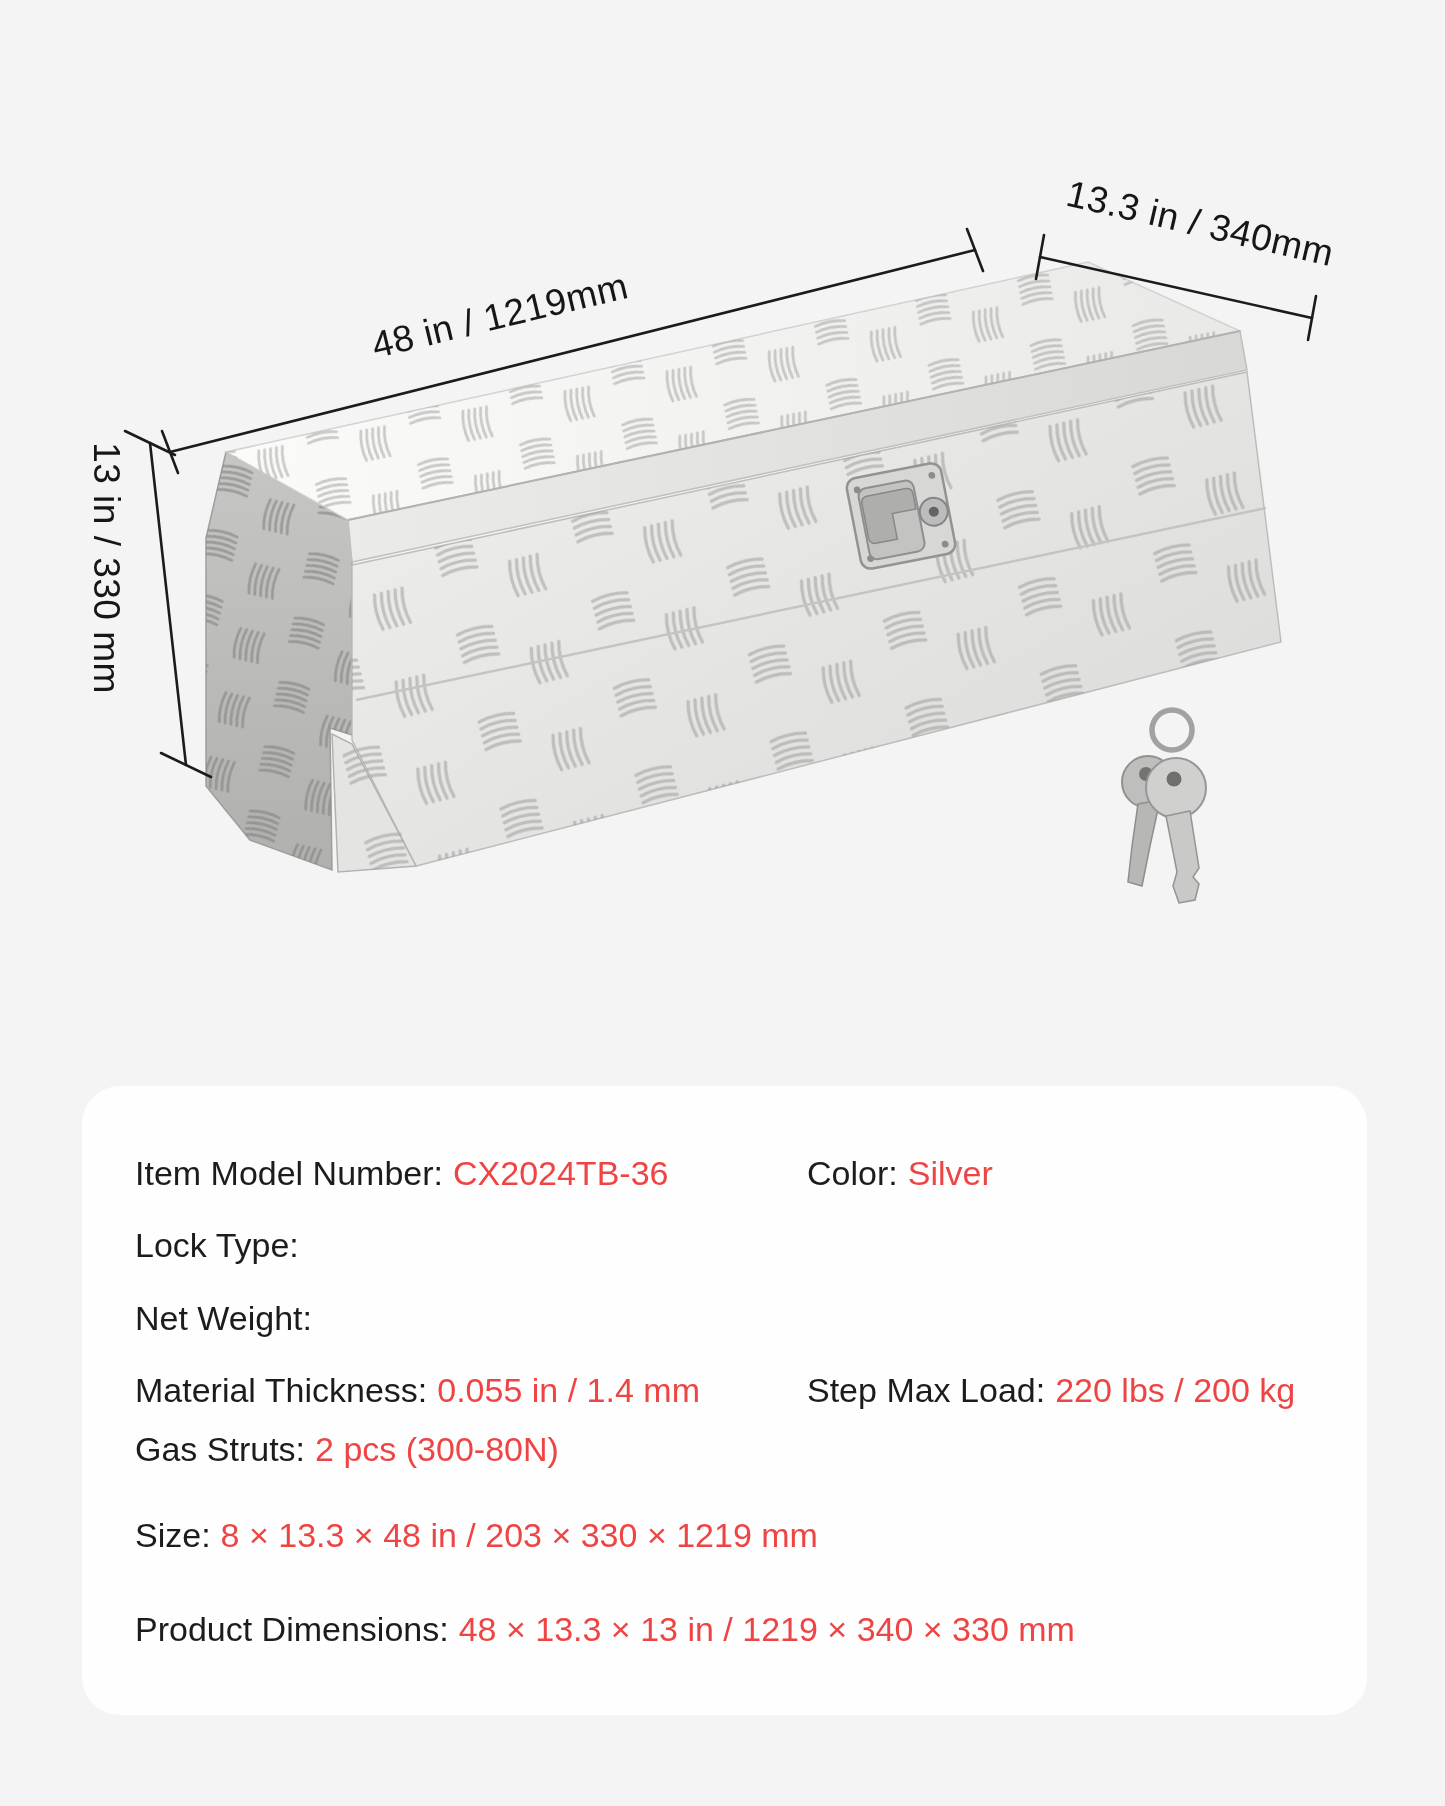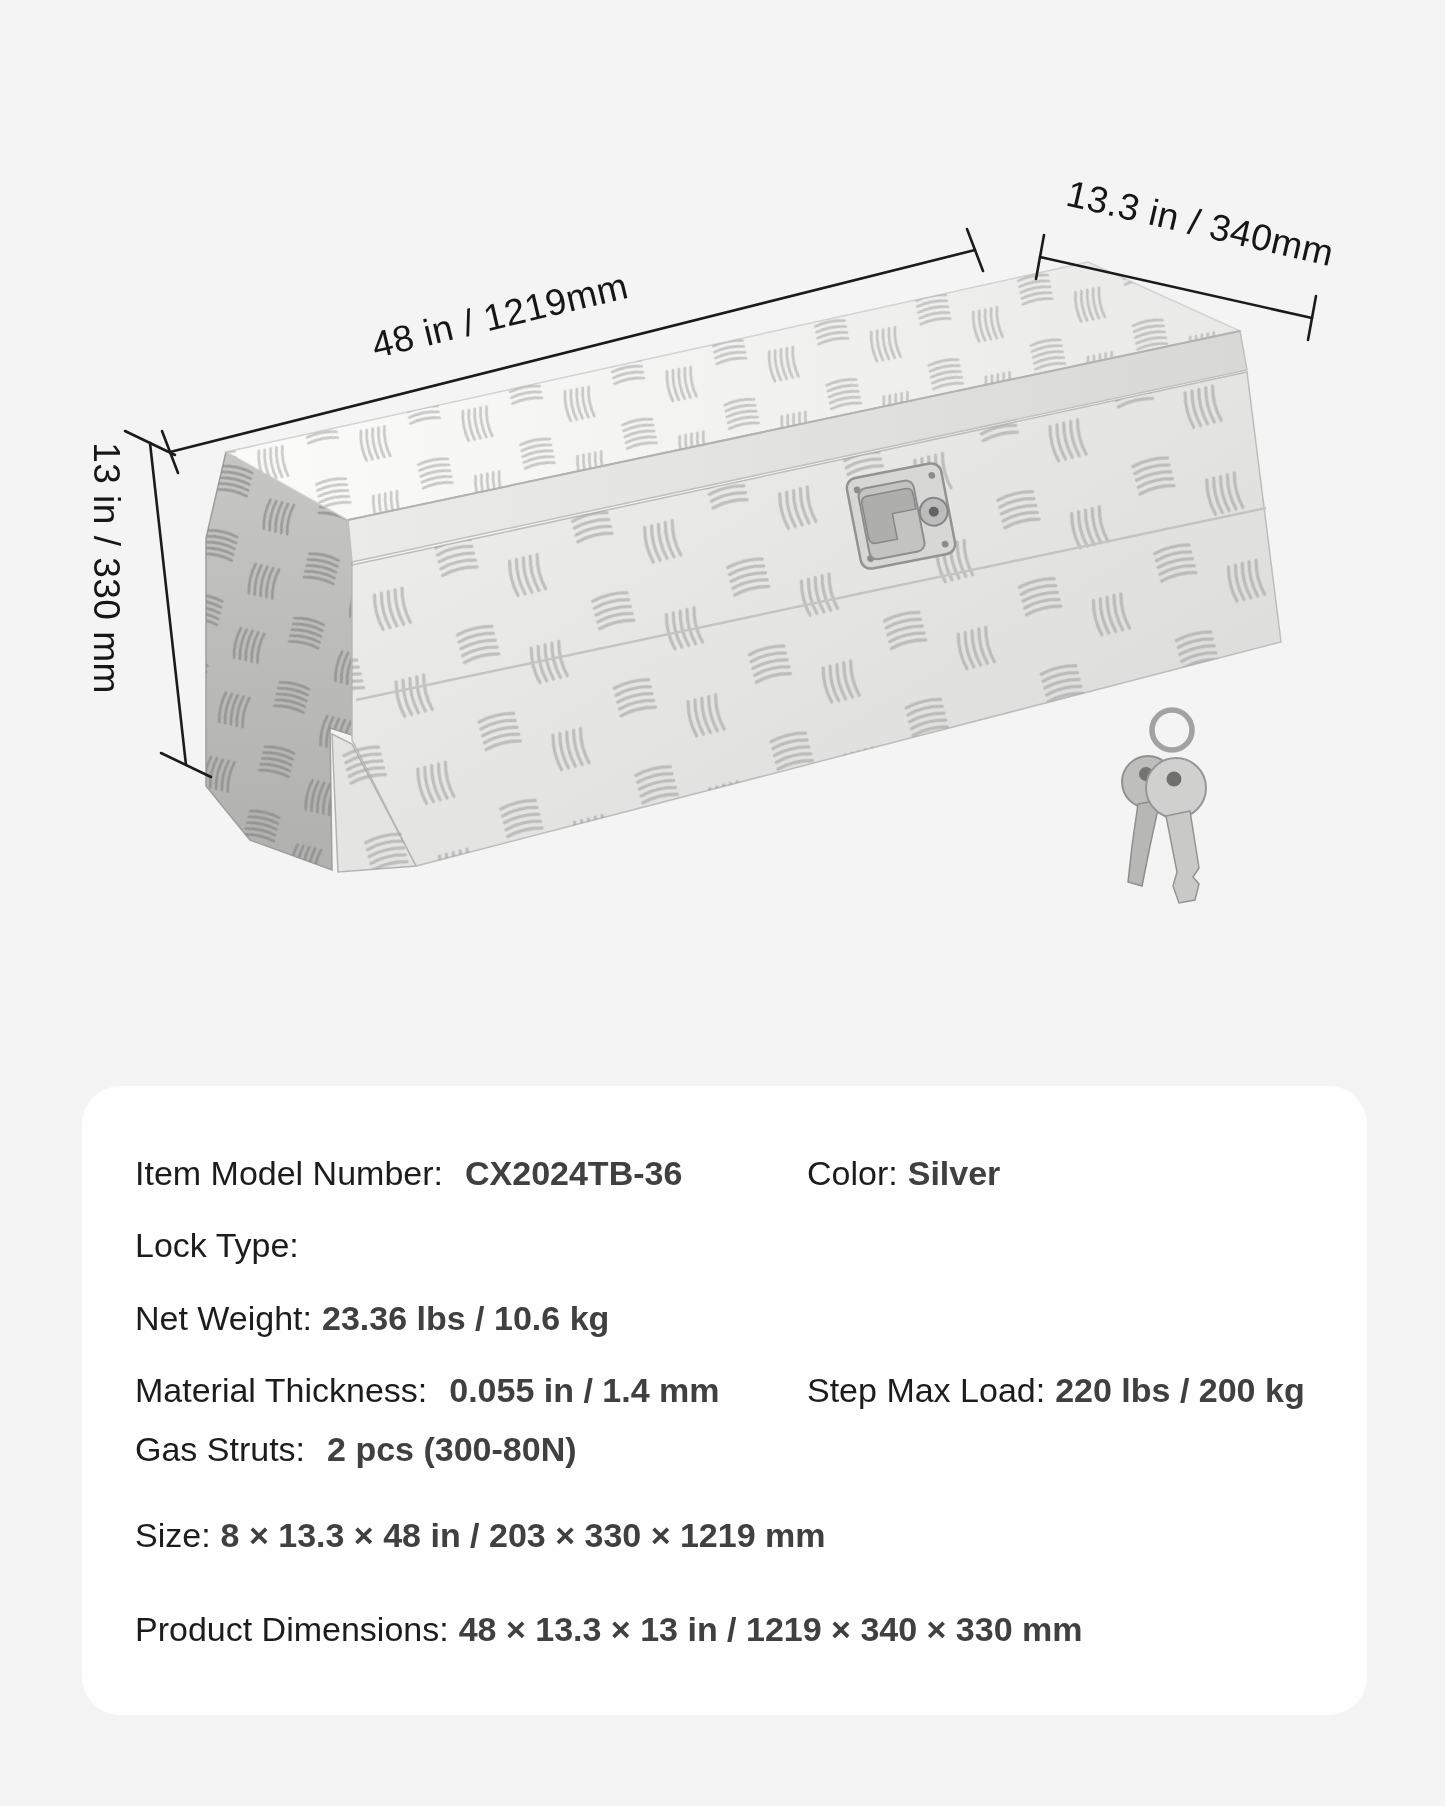--- a/index.html
+++ b/index.html
@@ -7,23 +7,23 @@
   .page{position:relative;width:1445px;height:1806px;background:#f4f4f4;overflow:hidden;}
   .hero{position:absolute;left:0;top:0;width:1445px;height:1086px;}
   .hero svg{position:absolute;left:0;top:0;}
   .dim-label{position:absolute;white-space:nowrap;font-size:37px;color:#161616;letter-spacing:.5px;transform:translate(-50%,-50%);}
   .dim-length{left:500px;top:316px;transform:translate(-50%,-50%) rotate(-13.5deg);}
   .dim-depth{left:1200px;top:224px;transform:translate(-50%,-50%) rotate(13deg);}
   .dim-height{left:106px;top:568px;transform:translate(-50%,-50%) rotate(90deg);}
   .panel{position:absolute;left:82px;top:1086px;width:1285px;height:629px;background:#fefefe;border-radius:38px;}
   .spec-row{position:absolute;left:53px;right:40px;height:42px;display:flex;align-items:center;font-size:34px;line-height:42px;}
   .cell{display:flex;white-space:nowrap;}
-  .cell.leftcol{width:672px;flex:none;gap:12px;}
+  .cell.leftcol{width:672px;flex:none;}
   .lbl{color:#1c1c1c;}
-  .val{color:#404040;font-weight:700;margin-left:10px;}
+  .val{color:#ef4444;font-weight:400;margin-left:10px;}
   .r0{top:66px}.r1{top:138px}.r2{top:211px}.r3{top:283px}.r4{top:342px}.r5{top:428px}.r6{top:522px}
 </style>
 </head>
 <body>
 
 <div class="page">
 
   <div class="hero">
     <svg viewBox="0 0 1445 1086" width="1445" height="1086">
       <defs>
@@ -175,21 +175,20 @@
 
     <div class="spec-row r1">
       <div class="cell leftcol">
         <span class="lbl">Lock Type:</span>
       </div>
     </div>
 
     <div class="spec-row r2">
       <div class="cell">
         <span class="lbl">Net Weight:</span>
-        <span class="val">23.36 lbs / 10.6 kg</span>
       </div>
     </div>
 
     <div class="spec-row r3">
       <div class="cell leftcol">
         <span class="lbl">Material Thickness:</span>
         <span class="val">0.055 in / 1.4 mm</span>
       </div>
       <div class="cell">
         <span class="lbl">Step Max Load:</span>

